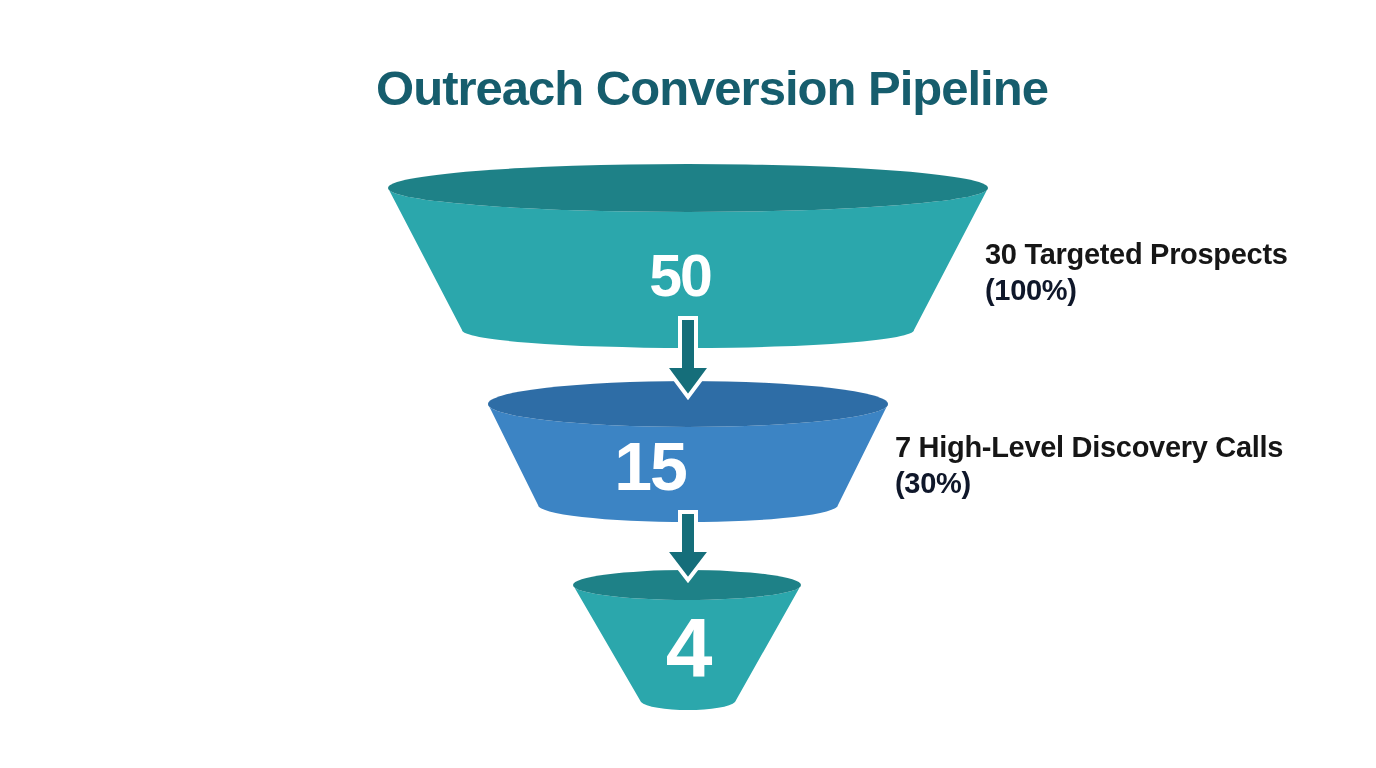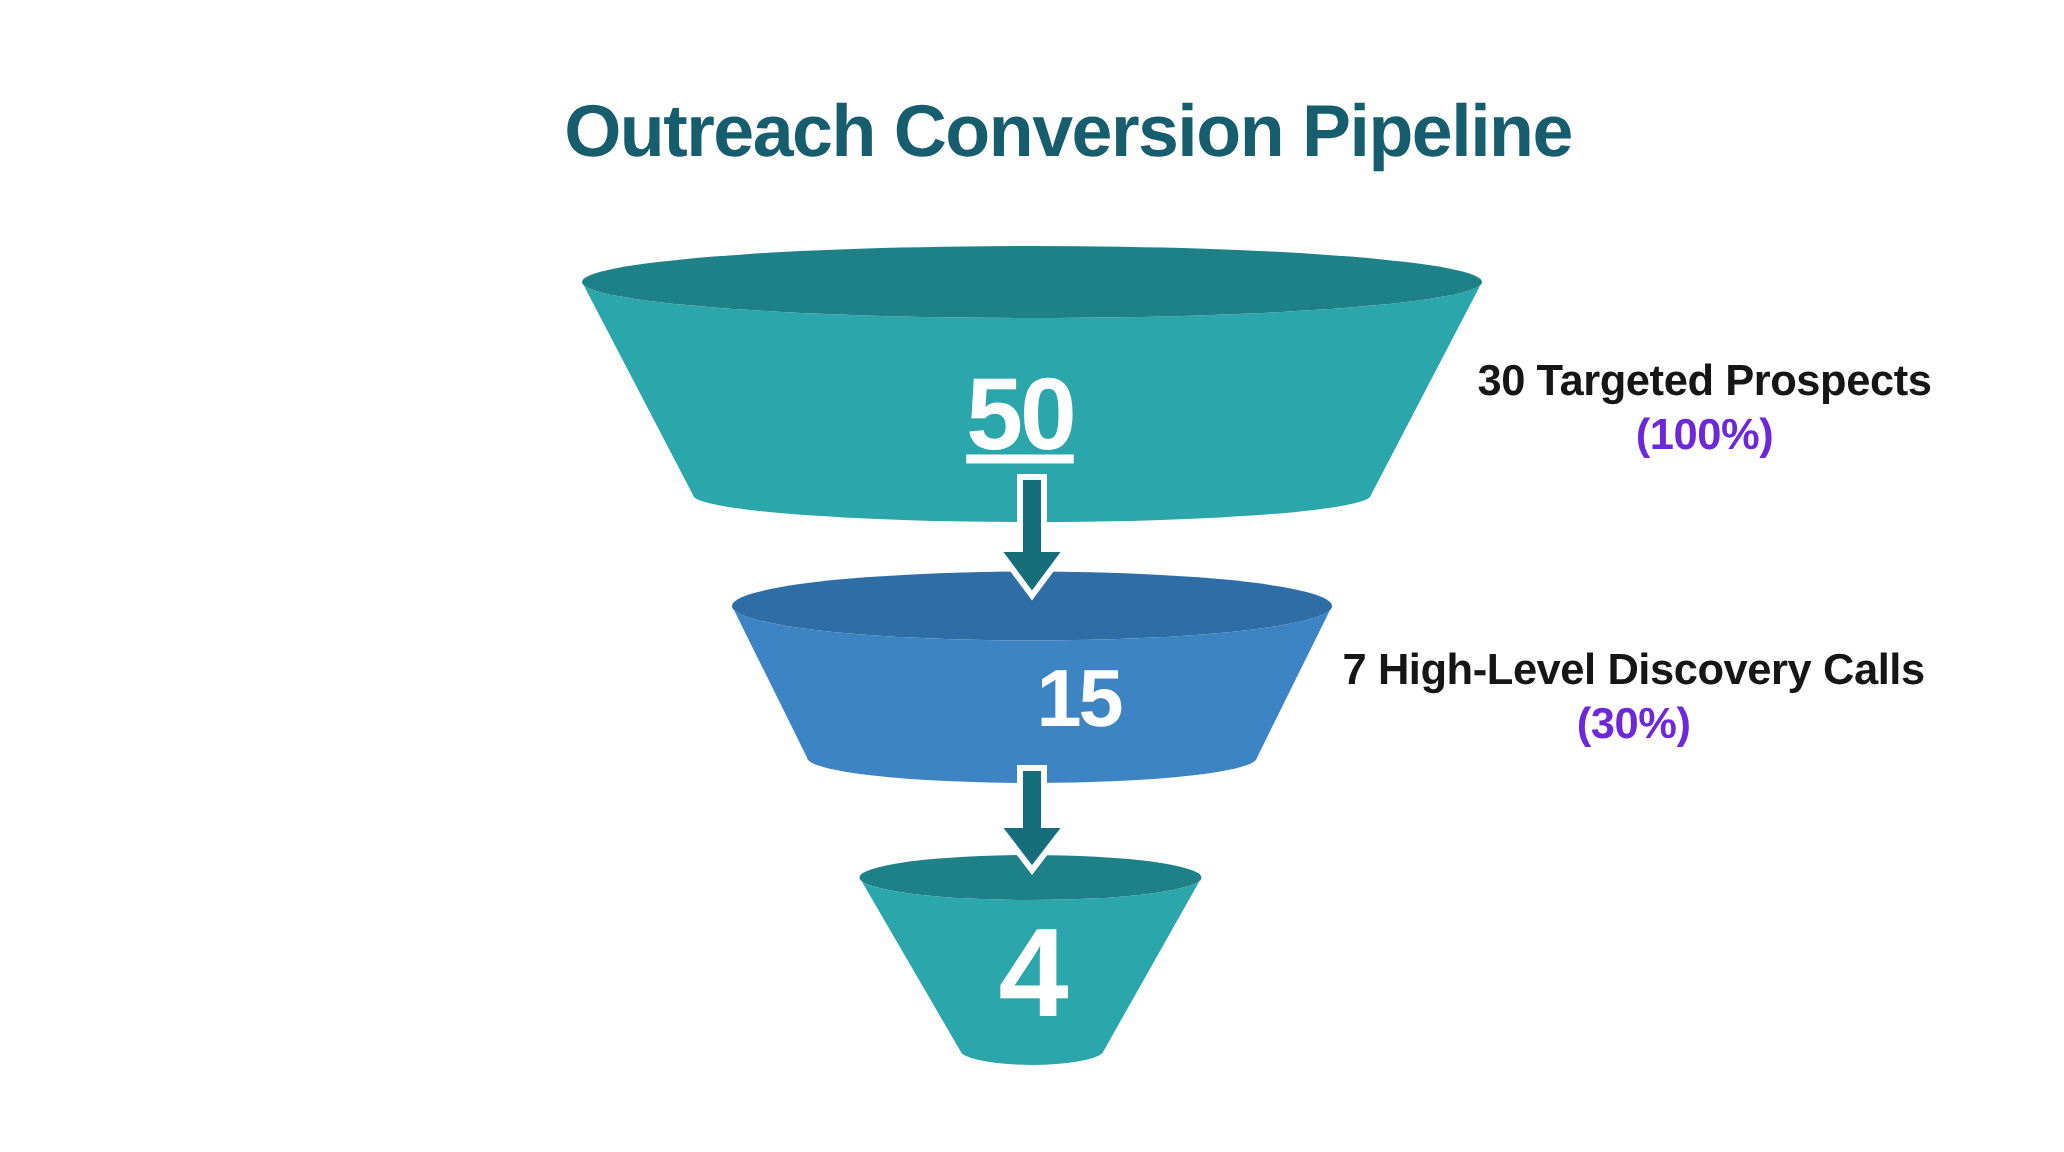--- a/index.html
+++ b/index.html
@@ -39,33 +39,33 @@
     top: 0;
   }
   .stage-value {
     position: absolute;
     transform: translate(-50%, -50%);
     color: #ffffff;
     font-weight: 700;
     line-height: 1;
     letter-spacing: -2px;
   }
-  .v1 { left: 680px; top: 276px; font-size: 68px; text-decoration: underline; }
-  .v2 { left: 719px; top: 466px; font-size: 54px; }
+  .v1 { left: 680px; top: 276px; font-size: 59px; }
+  .v2 { left: 650px; top: 466px; font-size: 68px; }
   .v3 { left: 688px; top: 648px; font-size: 84px; }
   .stage-label {
     position: absolute;
     font-size: 29px;
     font-weight: 700;
     line-height: 36px;
     letter-spacing: -0.3px;
     white-space: nowrap;
   }
   .label-main { color: #161616; }
-  .label-pct  { color: #6d28d9; text-align: center; }
+  .label-pct  { color: #0f172a; }
   .l1 { left: 985px; top: 236px; }
   .l2 { left: 895px; top: 429px; }
   .l3 { left: 815px; top: 609px; }
 </style>
 </head>
 <body>
 
 <div class="canvas">
 
   <h1 class="chart-title">Outreach Conversion Pipeline</h1>

